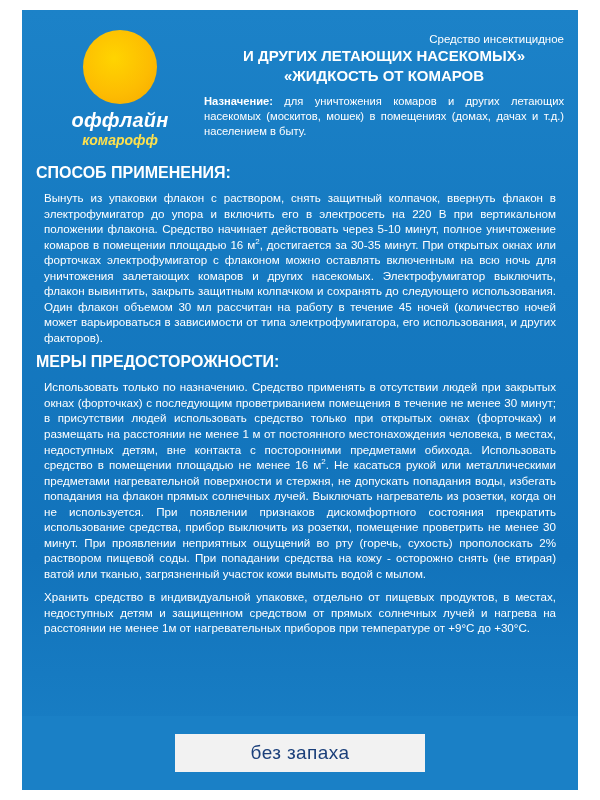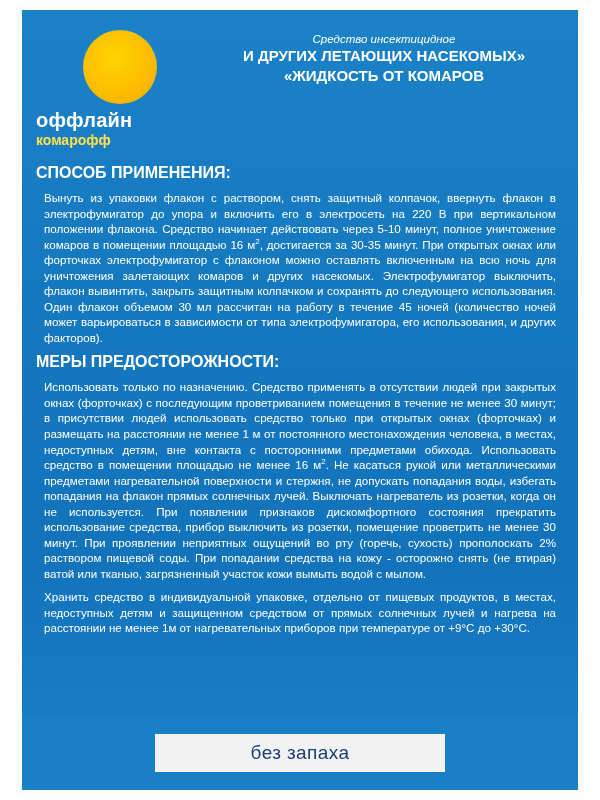--- a/index.html
+++ b/index.html
@@ -32,21 +32,23 @@
   }
   
   .header {
     display: flex;
     align-items: flex-start;
     padding: 14px 14px 6px 14px;
   }
   .brand {
     width: 168px;
     flex: 0 0 168px;
+    text-align: center;
     padding-top: 6px;
+    font-style: italic;
   }
   .sun {
     width: 74px;
     height: 74px;
     border-radius: 50%;
     background: radial-gradient(circle at 42% 38%, #ffd400 0%, #fdbc02 58%, #f4a800 100%);
     margin: 0 auto 6px auto;
   }
   .brand-main {
     font-size: 20px;
@@ -62,23 +64,22 @@
     line-height: 1.15;
     margin-top: 1px;
   }
   .head-right {
     flex: 1 1 auto;
     padding-top: 8px;
   }
   .prod-kind {
     color: #ffffff;
     font-size: 11.5px;
-    text-align: center;
+    text-align: right;
     line-height: 1.25;
-    font-style: italic;
   }
   .prod-title {
     color: #ffffff;
     font-size: 15px;
     font-weight: bold;
     text-align: center;
     line-height: 1.22;
     margin-top: 1px;
   }
   .purpose {
@@ -116,21 +117,21 @@
     right: 0;
     bottom: 0;
     height: 74px;
     background: #1a80c6;
   }
   .nosmell {
     position: absolute;
     left: 50%;
     transform: translateX(-50%);
     bottom: 18px;
-    width: 290px;
+    width: 250px;
     height: 38px;
     background: #f2f2f2;
     color: #1a3f7a;
     font-size: 19px;
     display: flex;
     align-items: center;
     justify-content: center;
     letter-spacing: 0.4px;
   }
 </style>
@@ -143,20 +144,23 @@
     <div class="header">
       <div class="brand">
         <div class="sun"></div>
         <div class="brand-main">оффлайн</div>
         <div class="brand-sub">комарофф</div>
       </div>
       <div class="head-right">
         <div class="prod-kind">Средство инсектицидное</div>
         <div class="prod-title">И ДРУГИХ ЛЕТАЮЩИХ НАСЕКОМЫХ»</div>
         <div class="prod-title">«ЖИДКОСТЬ ОТ КОМАРОВ</div>
+        <div class="purpose">
+          <b>Назначение:</b><span> для уничтожения комаров и других летающих насекомых (москитов, мошек) в помещениях (домах, дачах и т.д.) населением в быту.</span>
+        </div>
       </div>
     </div>
 
     <div class="content">
 
       <div class="sec-title">СПОСОБ ПРИМЕНЕНИЯ:</div>
       <p class="para">
         <span>Вынуть из упаковки флакон с раствором, снять защитный колпачок, ввернуть флакон в электрофумигатор до упора и включить его в электросеть на 220 В при вертикальном положении флакона. Средство начинает действовать через 5-10 минут, полное уничтожение комаров в помещении площадью 16 м</span><sup>2</sup><span>, достигается за 30-35 минут. При открытых окнах или форточках электрофумигатор с флаконом можно оставлять включенным на всю ночь для уничтожения залетающих комаров и других насекомых. Электрофумигатор выключить, флакон вывинтить, закрыть защитным колпачком и сохранять до следующего использования. Один флакон объемом 30 мл рассчитан на работу в течение 45 ночей (количество ночей может варьироваться в зависимости от типа электрофумигатора, его использования, и других факторов).</span>
       </p>
 

